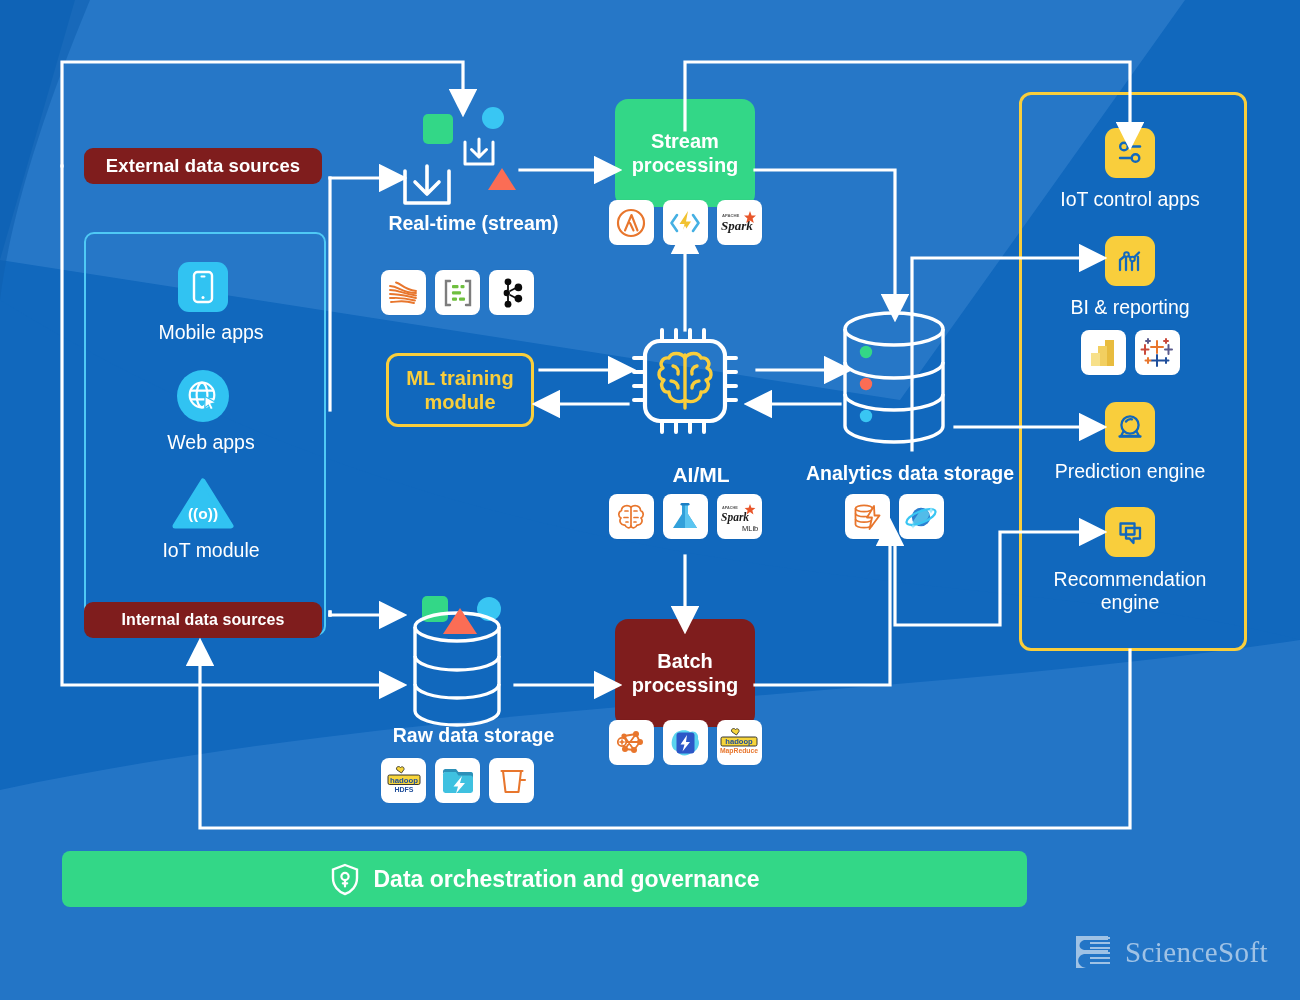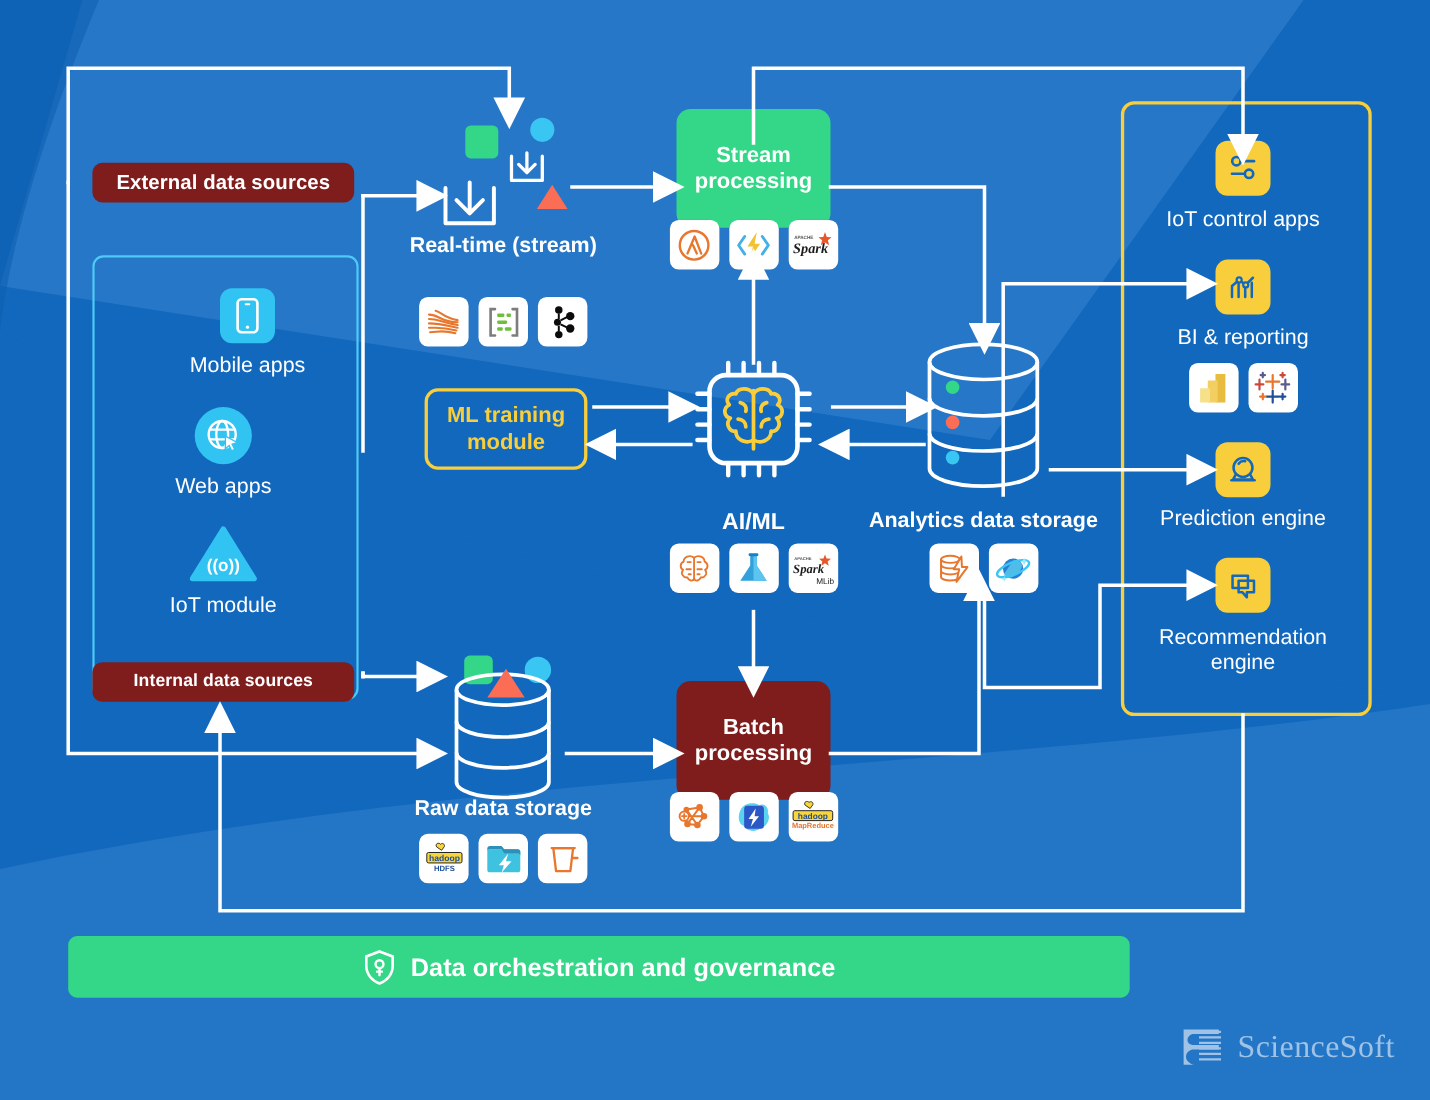--- a/index.html
+++ b/index.html
@@ -20,21 +20,21 @@
   }
   .pill.cyan{background:#7f1d1d;}
   .proc{
     position:absolute;border-radius:13px;display:flex;align-items:center;justify-content:center;
     color:#fff;font-weight:bold;font-size:20px;line-height:1.2;text-align:center;
   }
   .proc.green{background:#33D787;}
   .proc.red{background:#7f1d1d;}
 
   .caption{
-    position:absolute;color:#fff;text-align:center;line-height:1.2;
+    position:absolute;color:#fff;text-align:center;line-height:1.2;margin-left:16px;
   }
   .caption.bold{font-weight:bold;font-size:19.5px;}
   .caption.reg{font-weight:normal;font-size:19.5px;}
 
   .logorow{position:absolute;display:flex;gap:9px;align-items:flex-start;justify-content:center;}
   .tile{
     width:45px;height:45px;border-radius:8px;background:#fff;
     display:flex;align-items:center;justify-content:center;overflow:hidden;
     box-shadow:0 0 0 .5px rgba(0,0,0,.04);
   }
@@ -137,21 +137,21 @@
       <path d="M 1130 650 L 1130 828 L 200 828 L 200 660" marker-end="url(#ah)"></path>
     </g>
   </svg>
 
   <div class="inner-panel" style="left:84px;top:232px;width:238px;height:400px;"></div>
 
   <div class="pill cyan" style="left:84px;top:148px;width:238px;height:36px;font-size:18.5px;">External data sources</div>
 
   <div class="pill cyan" style="left:84px;top:602px;width:238px;height:36px;font-size:16px;">Internal data sources</div>
 
-  <div class="layer" style="left:84px;top:262px;width:238px;padding-left:22px;">
+  <div class="layer" style="left:84px;top:262px;width:238px;">
     <div style="display:flex;flex-direction:column;align-items:center;">
       <div style="width:50px;height:50px;border-radius:11px;background:#31C3F2;display:flex;align-items:center;justify-content:center;">
         <svg width="24" height="34" viewBox="0 0 24 34" fill="none">
           <rect x="3" y="2" width="18" height="30" rx="3.5" stroke="#fff" stroke-width="2.4"></rect>
           <rect x="9.5" y="5.6" width="5" height="1.8" rx="0.9" fill="#fff"></rect>
           <circle cx="12" cy="27.4" r="1.5" fill="#fff"></circle>
         </svg>
       </div>
       <div class="caption reg" style="position:static;margin-top:9px;">Mobile apps</div>
     </div>

